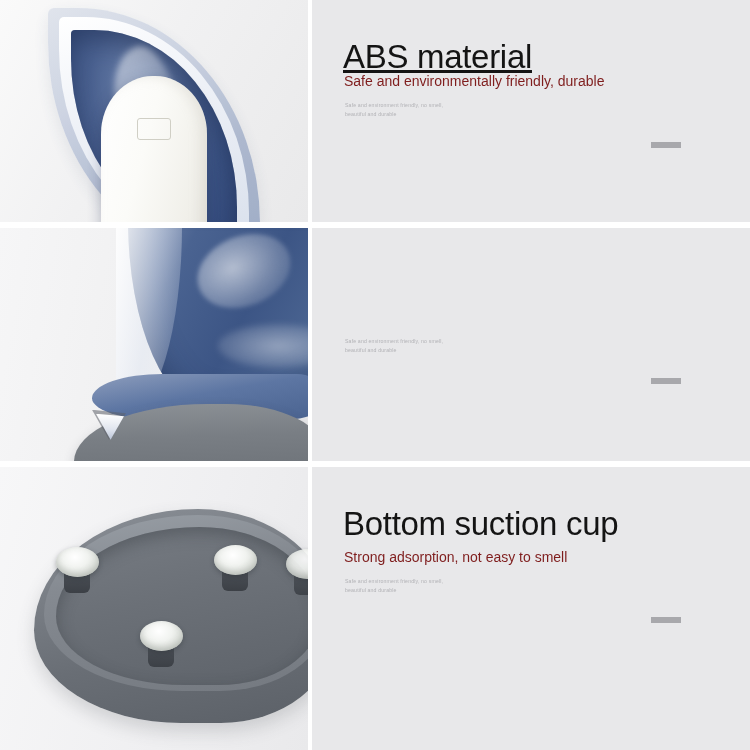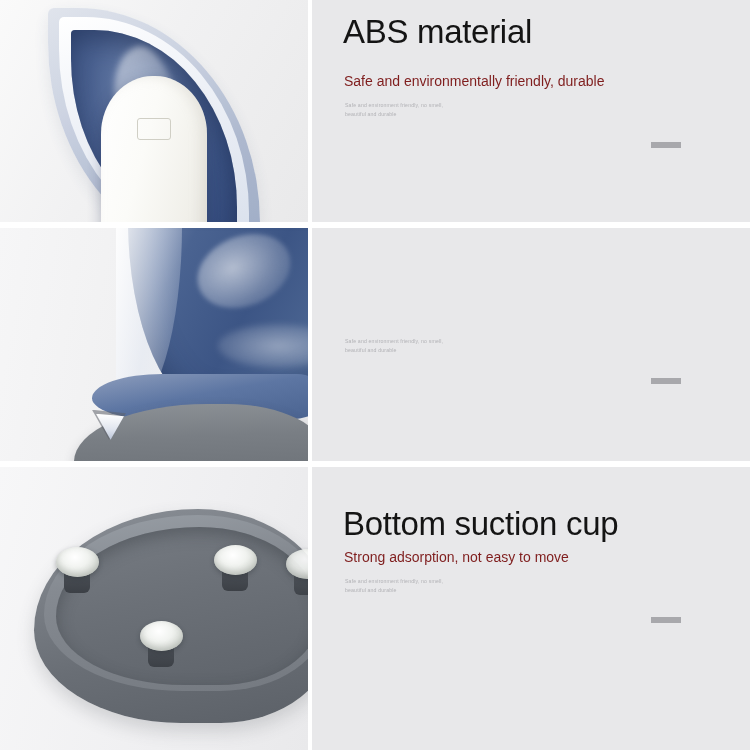--- a/index.html
+++ b/index.html
@@ -36,21 +36,21 @@
     position:absolute; left:32px;
     font-size:14px; font-weight:400; color:#7f1d1d;
     white-space:nowrap; line-height:1;
   }
   .microcopy {
     position:absolute; left:33px;
     font-size:5.2px; font-weight:400; color:#b2b2b6;
     line-height:1.75; letter-spacing:0.15px;
   }
   .rule { position:absolute; left:339px; width:30px; height:6px; background:#a8a8ac; }
-  .s1 .headline  { top:15px; }
+  .s1 .headline  { top:40px;text-decoration:underline; }
   .s1 .subhead   { top:74px; }
   .s1 .microcopy { top:101px; }
   .s1 .rule      { top:142px; left:339px; }
   .s2 .headline  { top:40px; }
   .s2 .subhead   { top:82px; }
   .s2 .microcopy { top:109px; }
   .s2 .rule      { top:150px; }
   .s3 .headline  { top:40px; }
   .s3 .subhead   { top:83px; }
   .s3 .microcopy { top:110px; }
@@ -262,21 +262,21 @@
         <div class="pad"></div>
       </div>
       <div class="cup cup-c">
         <div class="stem"></div>
         <div class="pad"></div>
       </div>
     </div>
     <div class="divider-v"></div>
     <div class="copy s3">
       <div class="headline">Bottom suction cup</div>
-      <div class="subhead">Strong adsorption, not easy to move</div>
+      <div class="subhead">Strong adsorption, not easy to smell</div>
       <div class="microcopy">
         <div>Safe and environment friendly, no smell,</div>
         <div>beautiful and durable</div>
       </div>
       <div class="rule"></div>
     </div>
   </div>
 
 </div>
 

